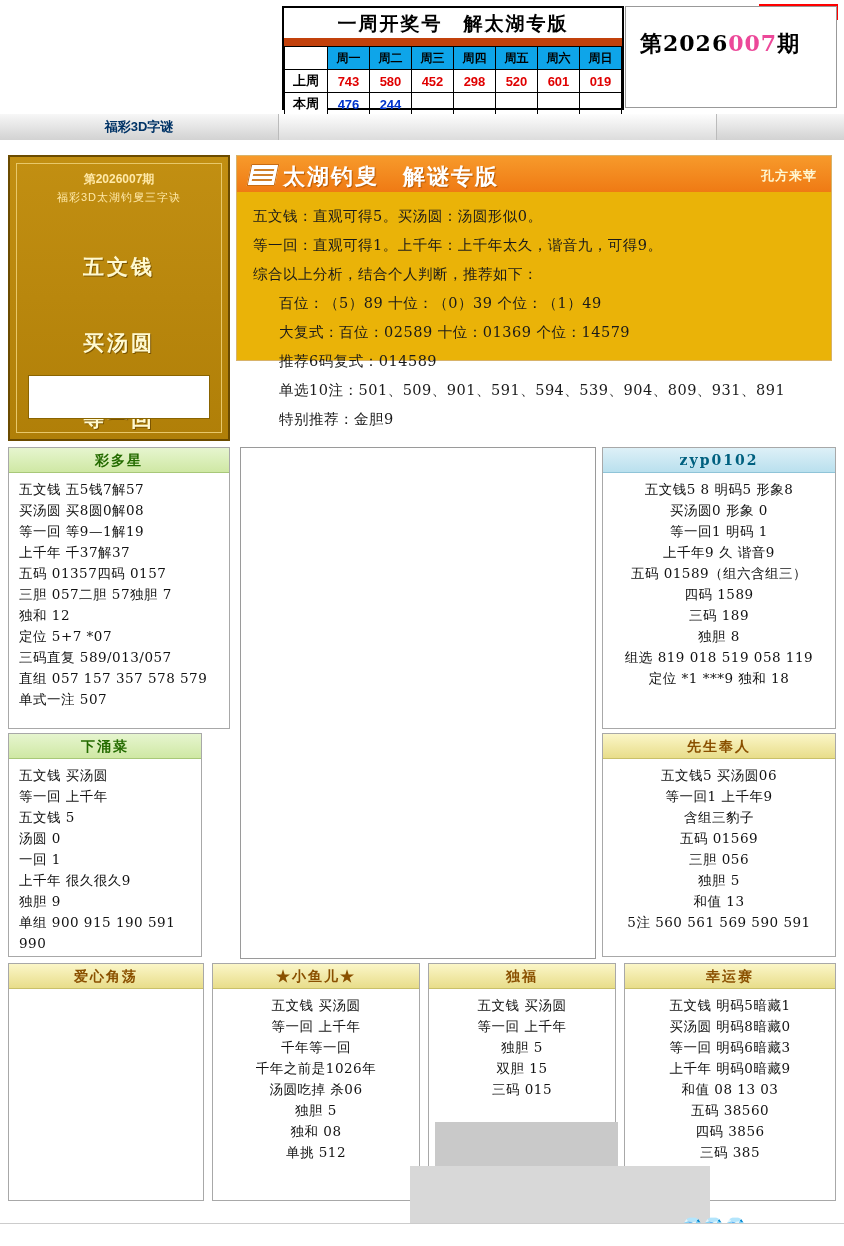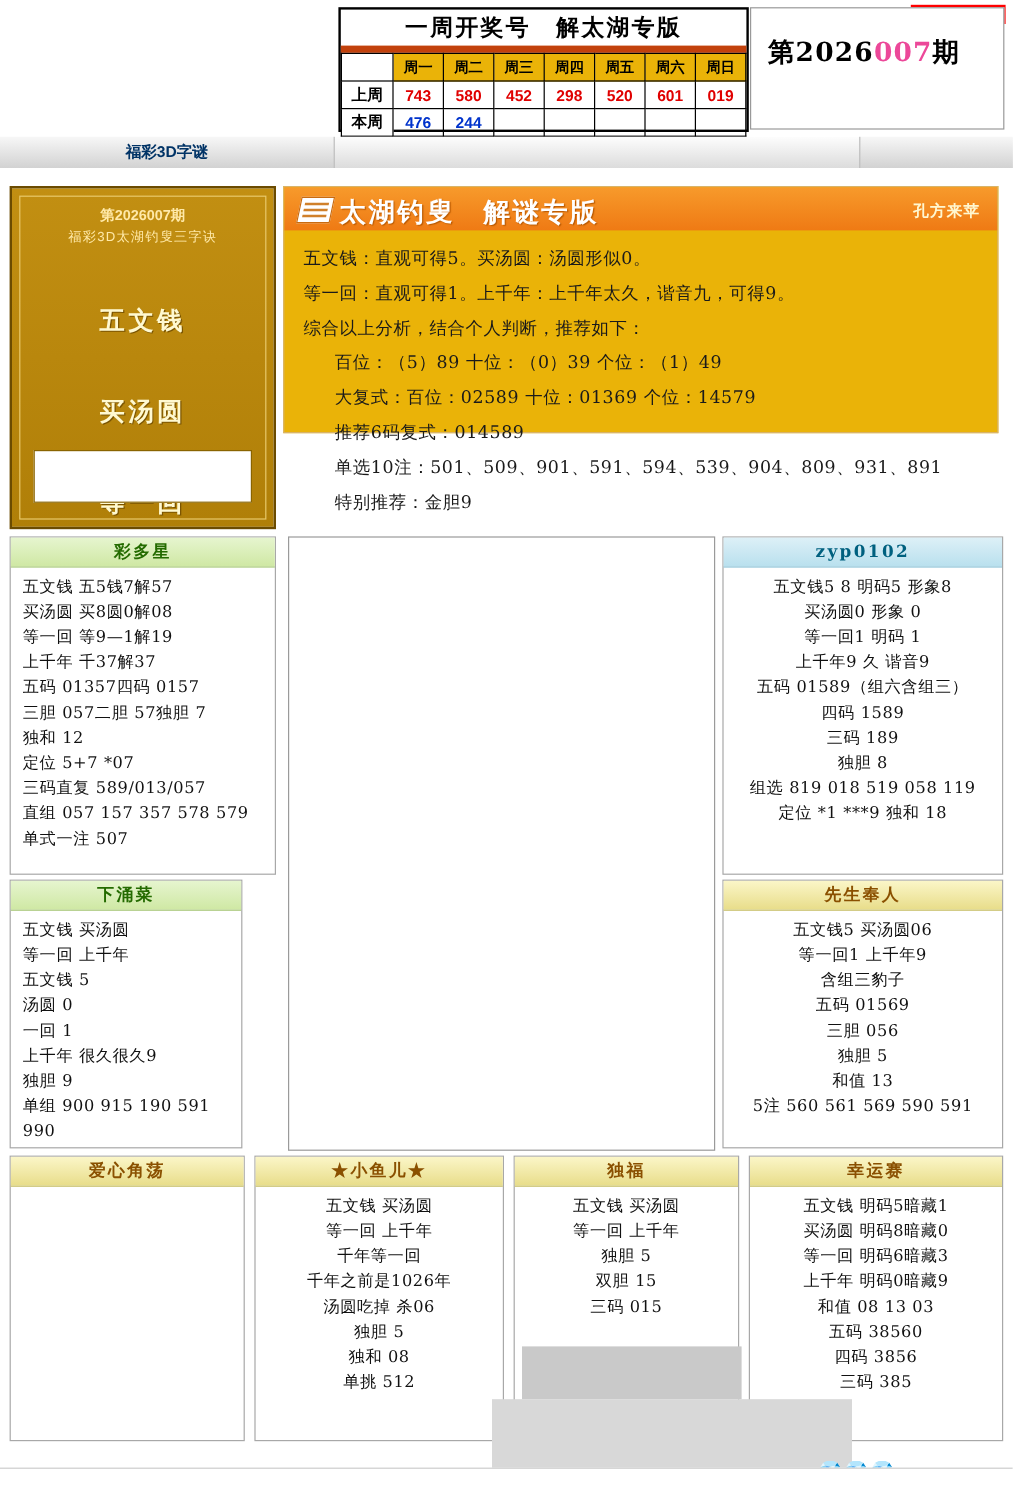--- a/index.html
+++ b/index.html
@@ -20,28 +20,28 @@
     font-size:11px;padding:2px 6px;font-weight:bold;
     letter-spacing:.5px;
   }
   .lottery-box{
     position:absolute;left:282px;top:6px;width:338px;height:100px;
     border:2px solid #000;background:#fff;
   }
   .lottery-title{
     height:30px;line-height:30px;text-align:center;
     font-size:19px;font-weight:bold;letter-spacing:2px;
-    border-bottom:6px solid #c2410c;font-family:"DejaVu Serif",serif;
+    border-bottom:8px solid #c2410c;font-family:"DejaVu Serif",serif;
   }
   .lt-tbl{width:100%;border-collapse:collapse;font-size:13px;}
   .lt-tbl td,.lt-tbl th{
     border:1px solid #000;text-align:center;height:22px;
     font-weight:bold;padding:0;
   }
-  .lt-tbl th{font-weight:bold;font-size:12px;background:#eab308;}
+  .lt-tbl th{font-weight:bold;font-size:12px;background:#0ea5e9;}
   .lt-tbl .lbl{width:42px;background:#fff;font-size:13px;}
   .red{color:#e00000;}
   .blue{color:#0033cc;}
 
   .issue-box{
     position:absolute;left:625px;top:6px;width:210px;height:100px;
     border:1px solid #999;background:#fff;
   }
   .issue-text{
     position:absolute;left:14px;top:22px;

